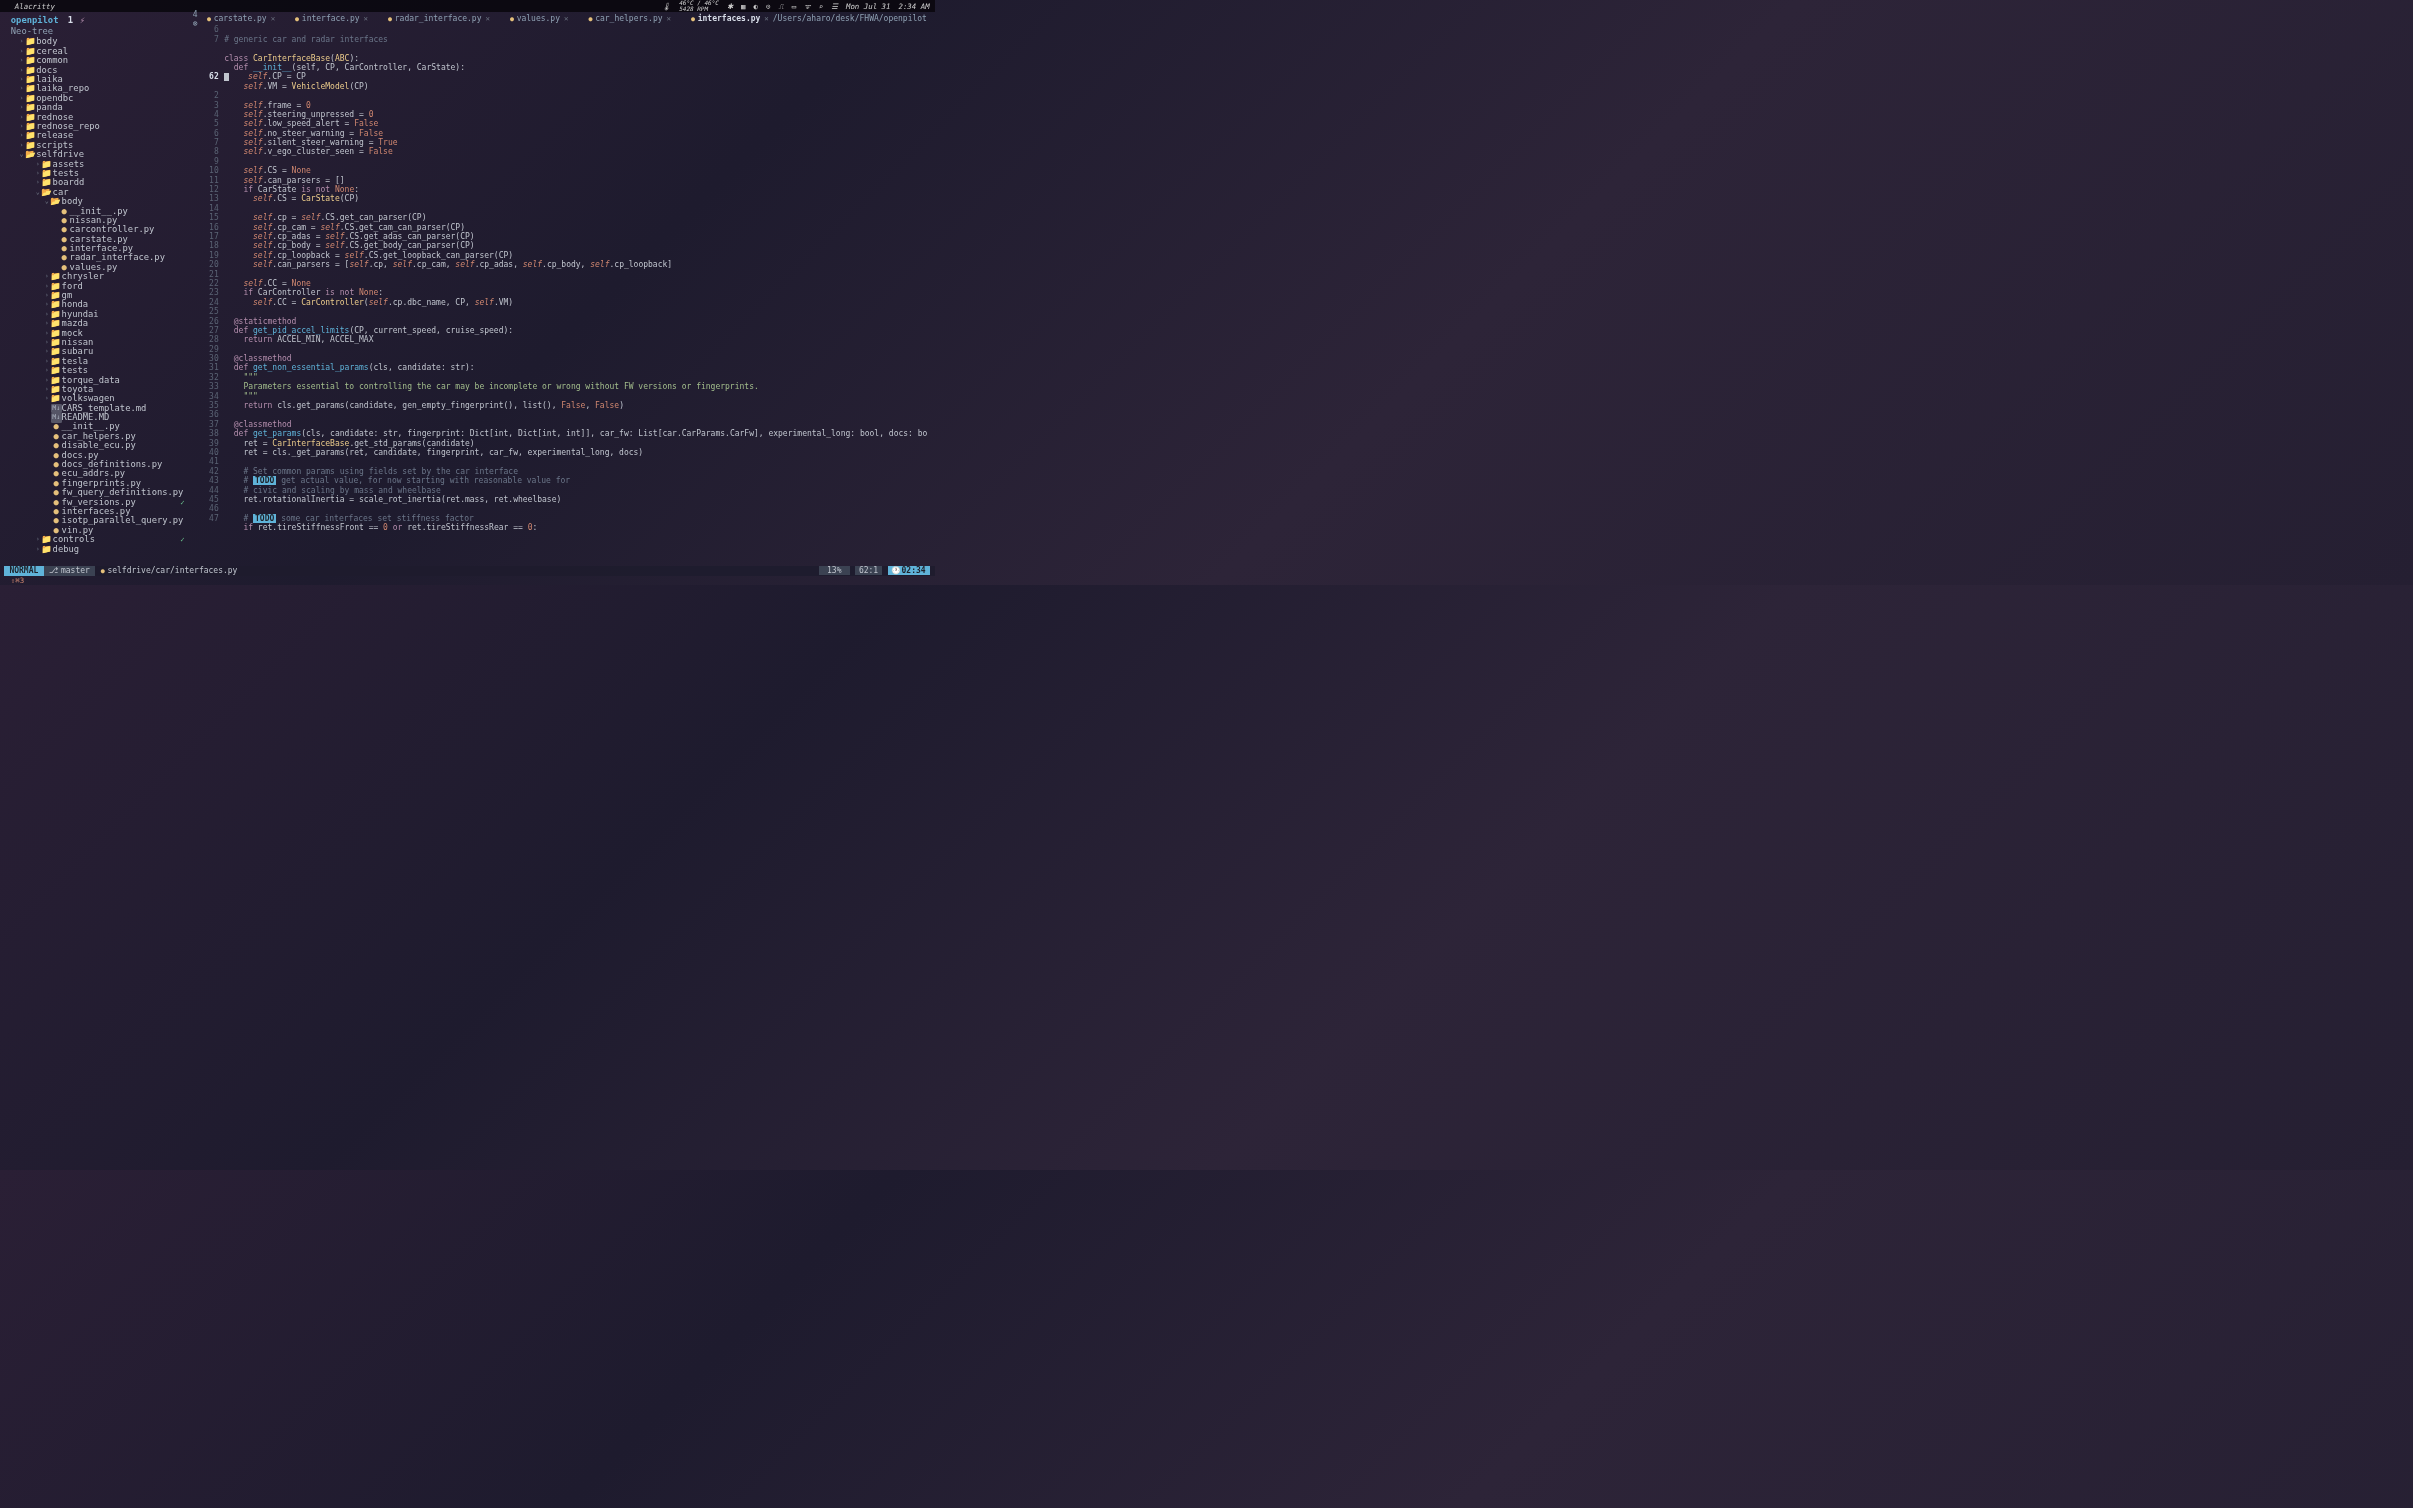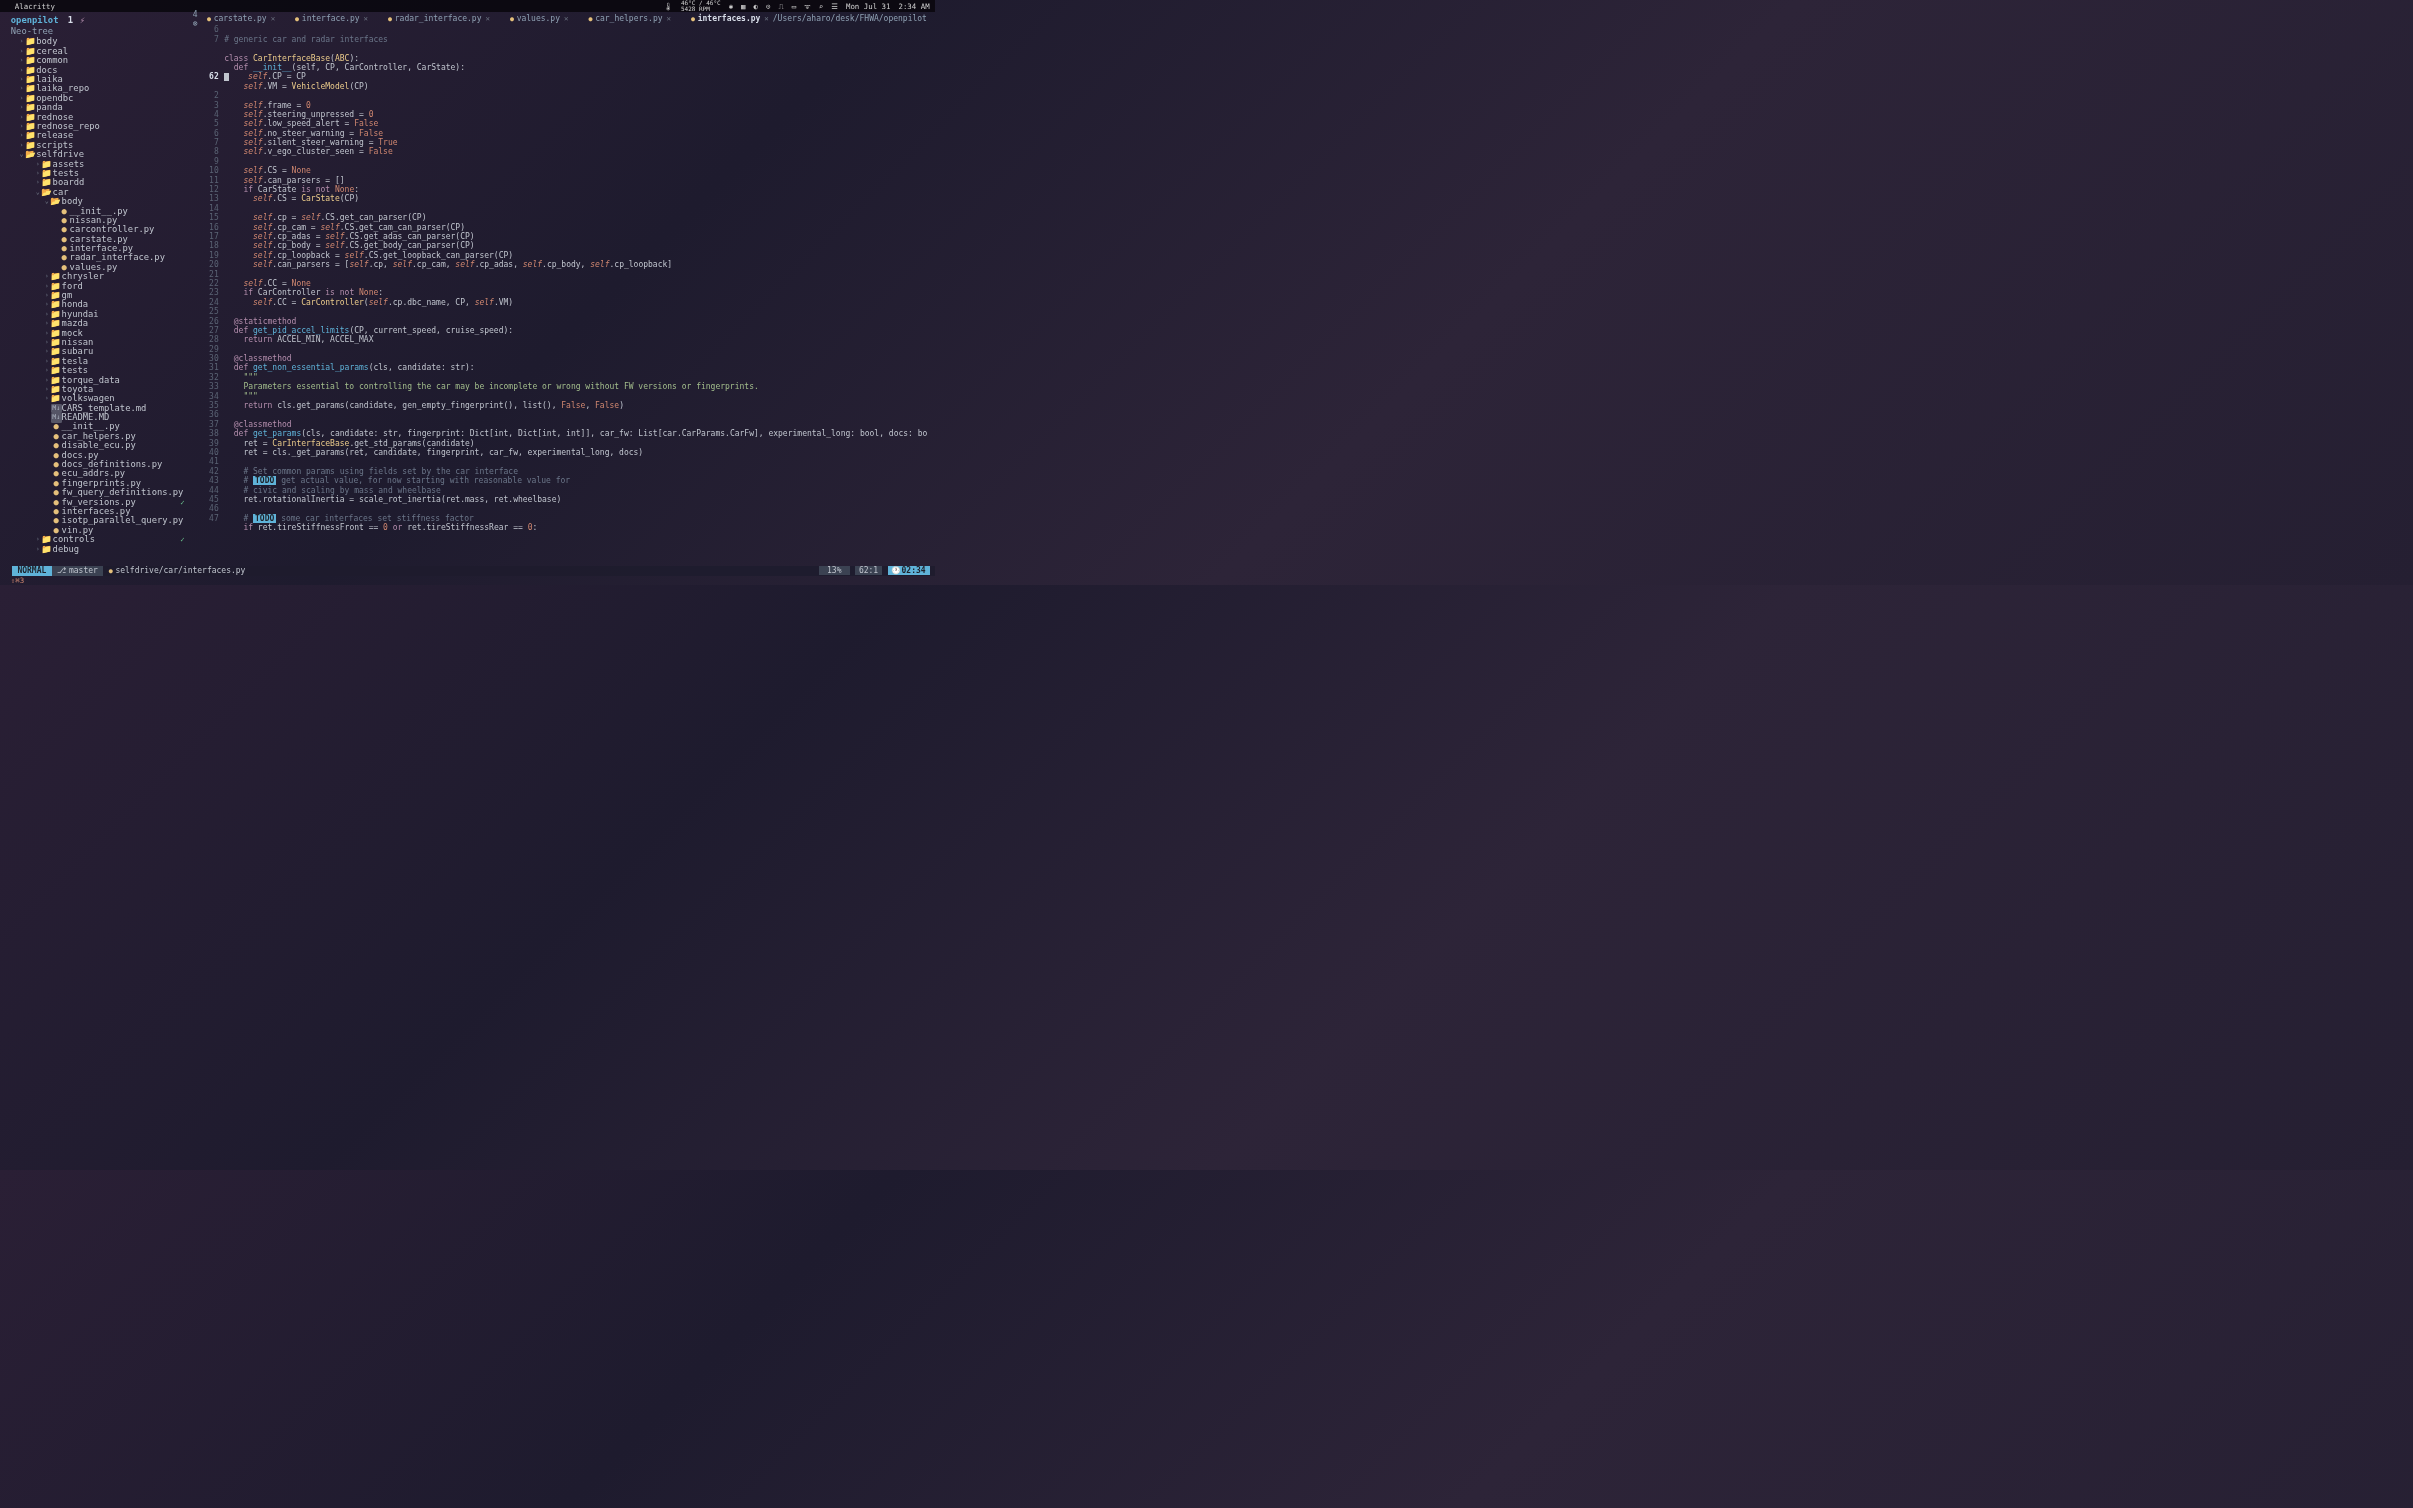--- a/index.html
+++ b/index.html
@@ -17,20 +17,21 @@
 
 .menubar {
   height: 12px;
   background: rgba(10,8,14,0.9);
   display: flex;
   align-items: center;
   padding: 0 5.4px;
   font-size: 7.4px;
   color: #d0d0d0;
   justify-content: space-between;
+  font-style: italic;
 }
 .menubar-left { display: flex; gap: 9.4px; align-items: center; }
 .menubar-right { display: flex; gap: 8px; align-items: center; }
 .menubar-right .ico { font-size: 7.4px; }
 .apple-logo { font-size: 8px; }
 .temp { font-size: 6px; line-height: 1; text-align: left; }
 
 
 .app {
   display: flex;
@@ -142,21 +143,21 @@
 .bool { color: #d08770; }
 .op { color: #c0c5ce; }
 .type { color: #ebcb8b; }
 .deco { color: #b48ead; }
 .todo { background: #5fb3d9; color: #1e222a; padding: 0 2px; font-weight: bold; }
 
 
 .statusline {
   position: absolute;
   bottom: 9.4px;
-  left: 12px;
+  left: 4px;
   right: 0;
   height: 10px;
   display: flex;
   align-items: center;
   font-size: 8px;
   background: rgba(30,28,45,0.9);
 }
 .status-mode {
   background: #5fb3d9;
   color: #1e222a;

